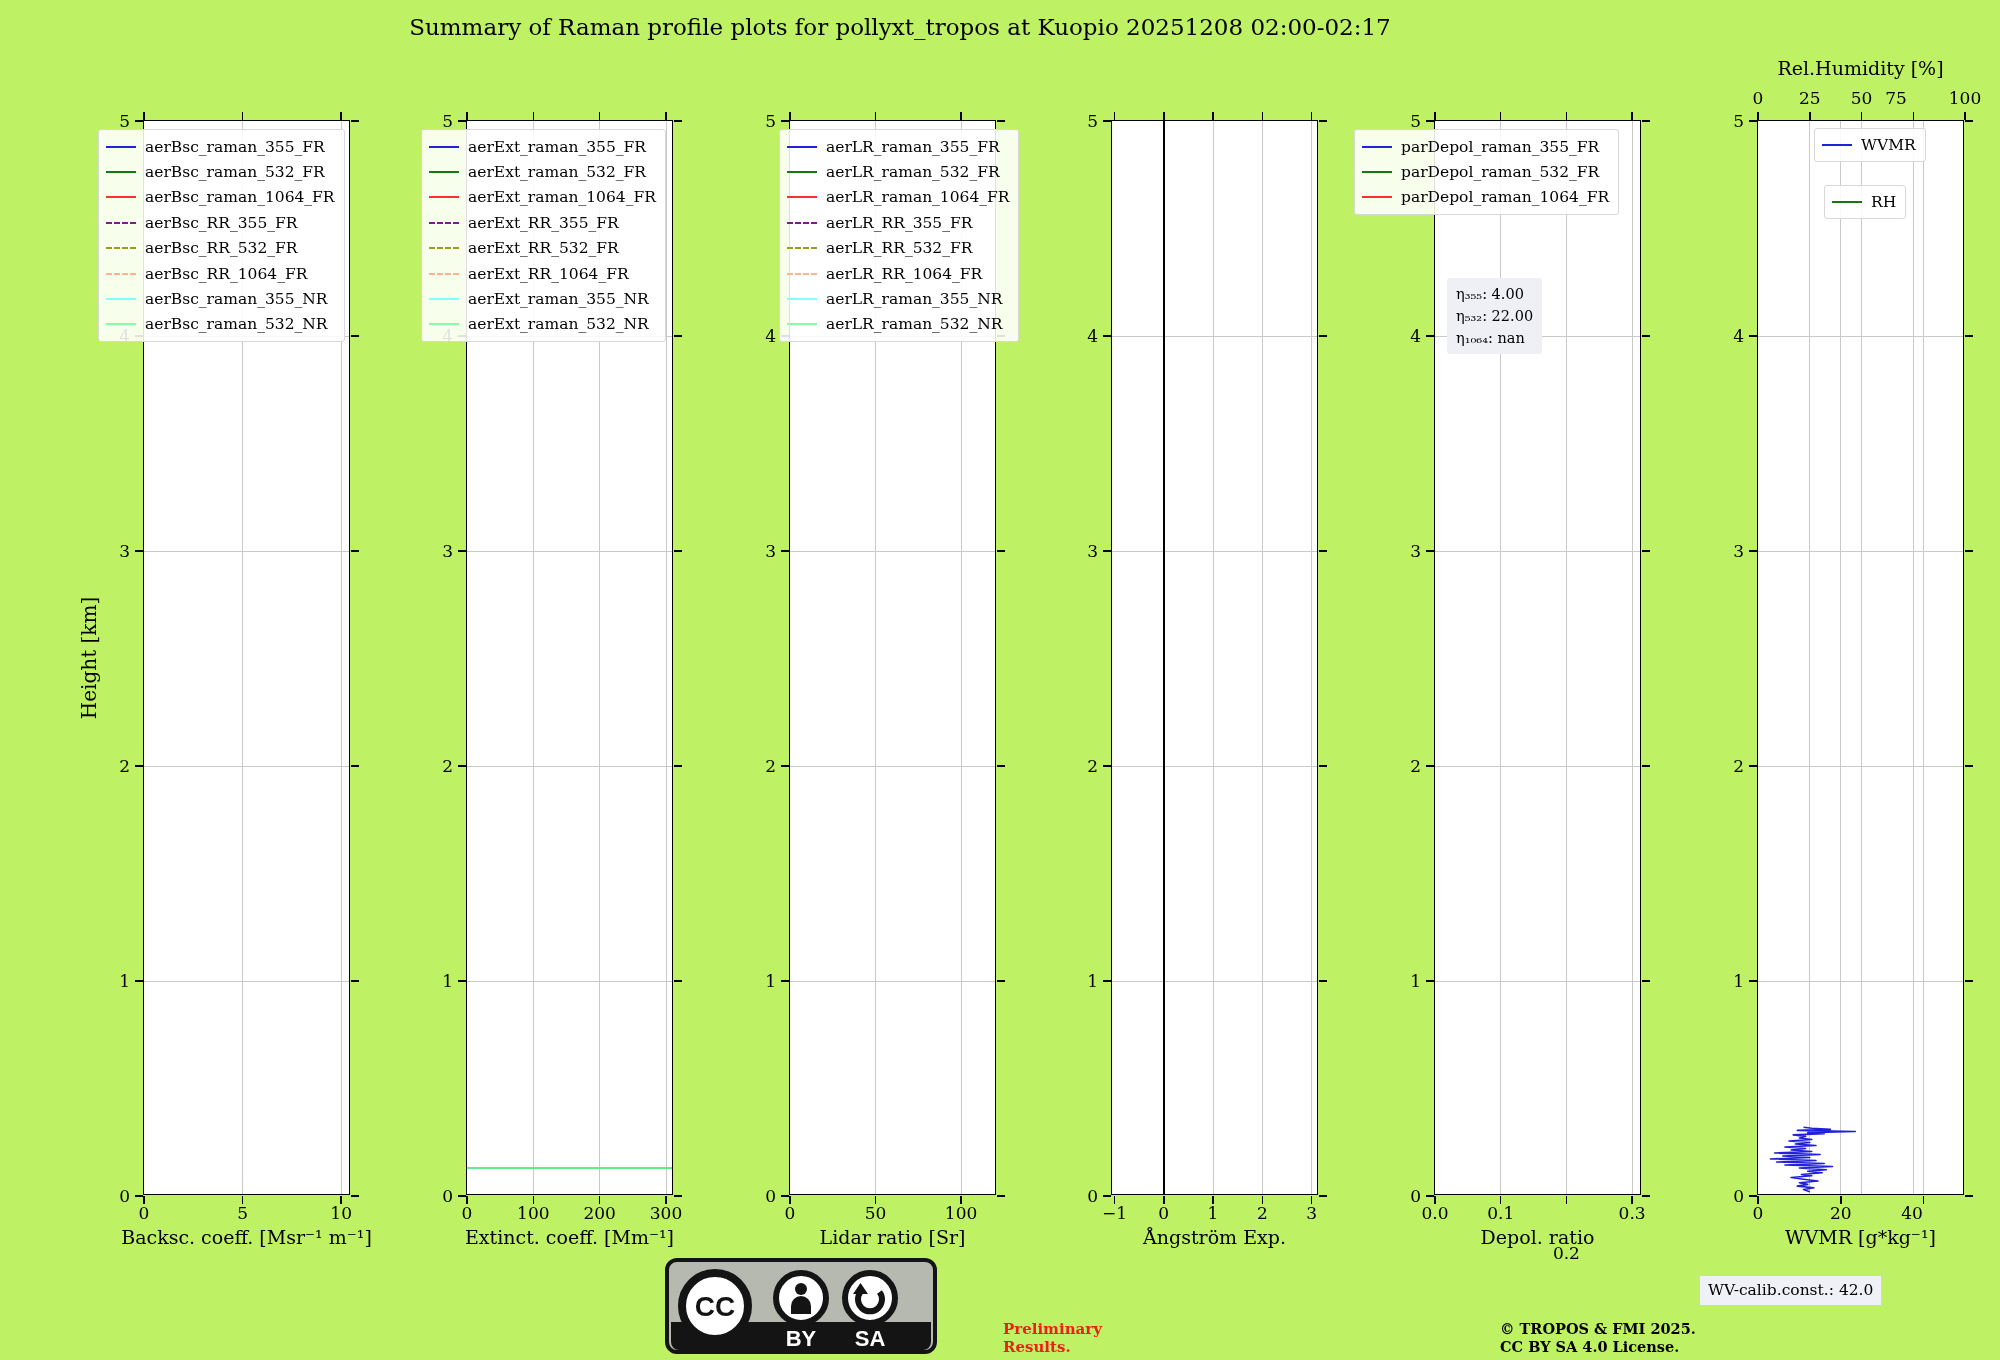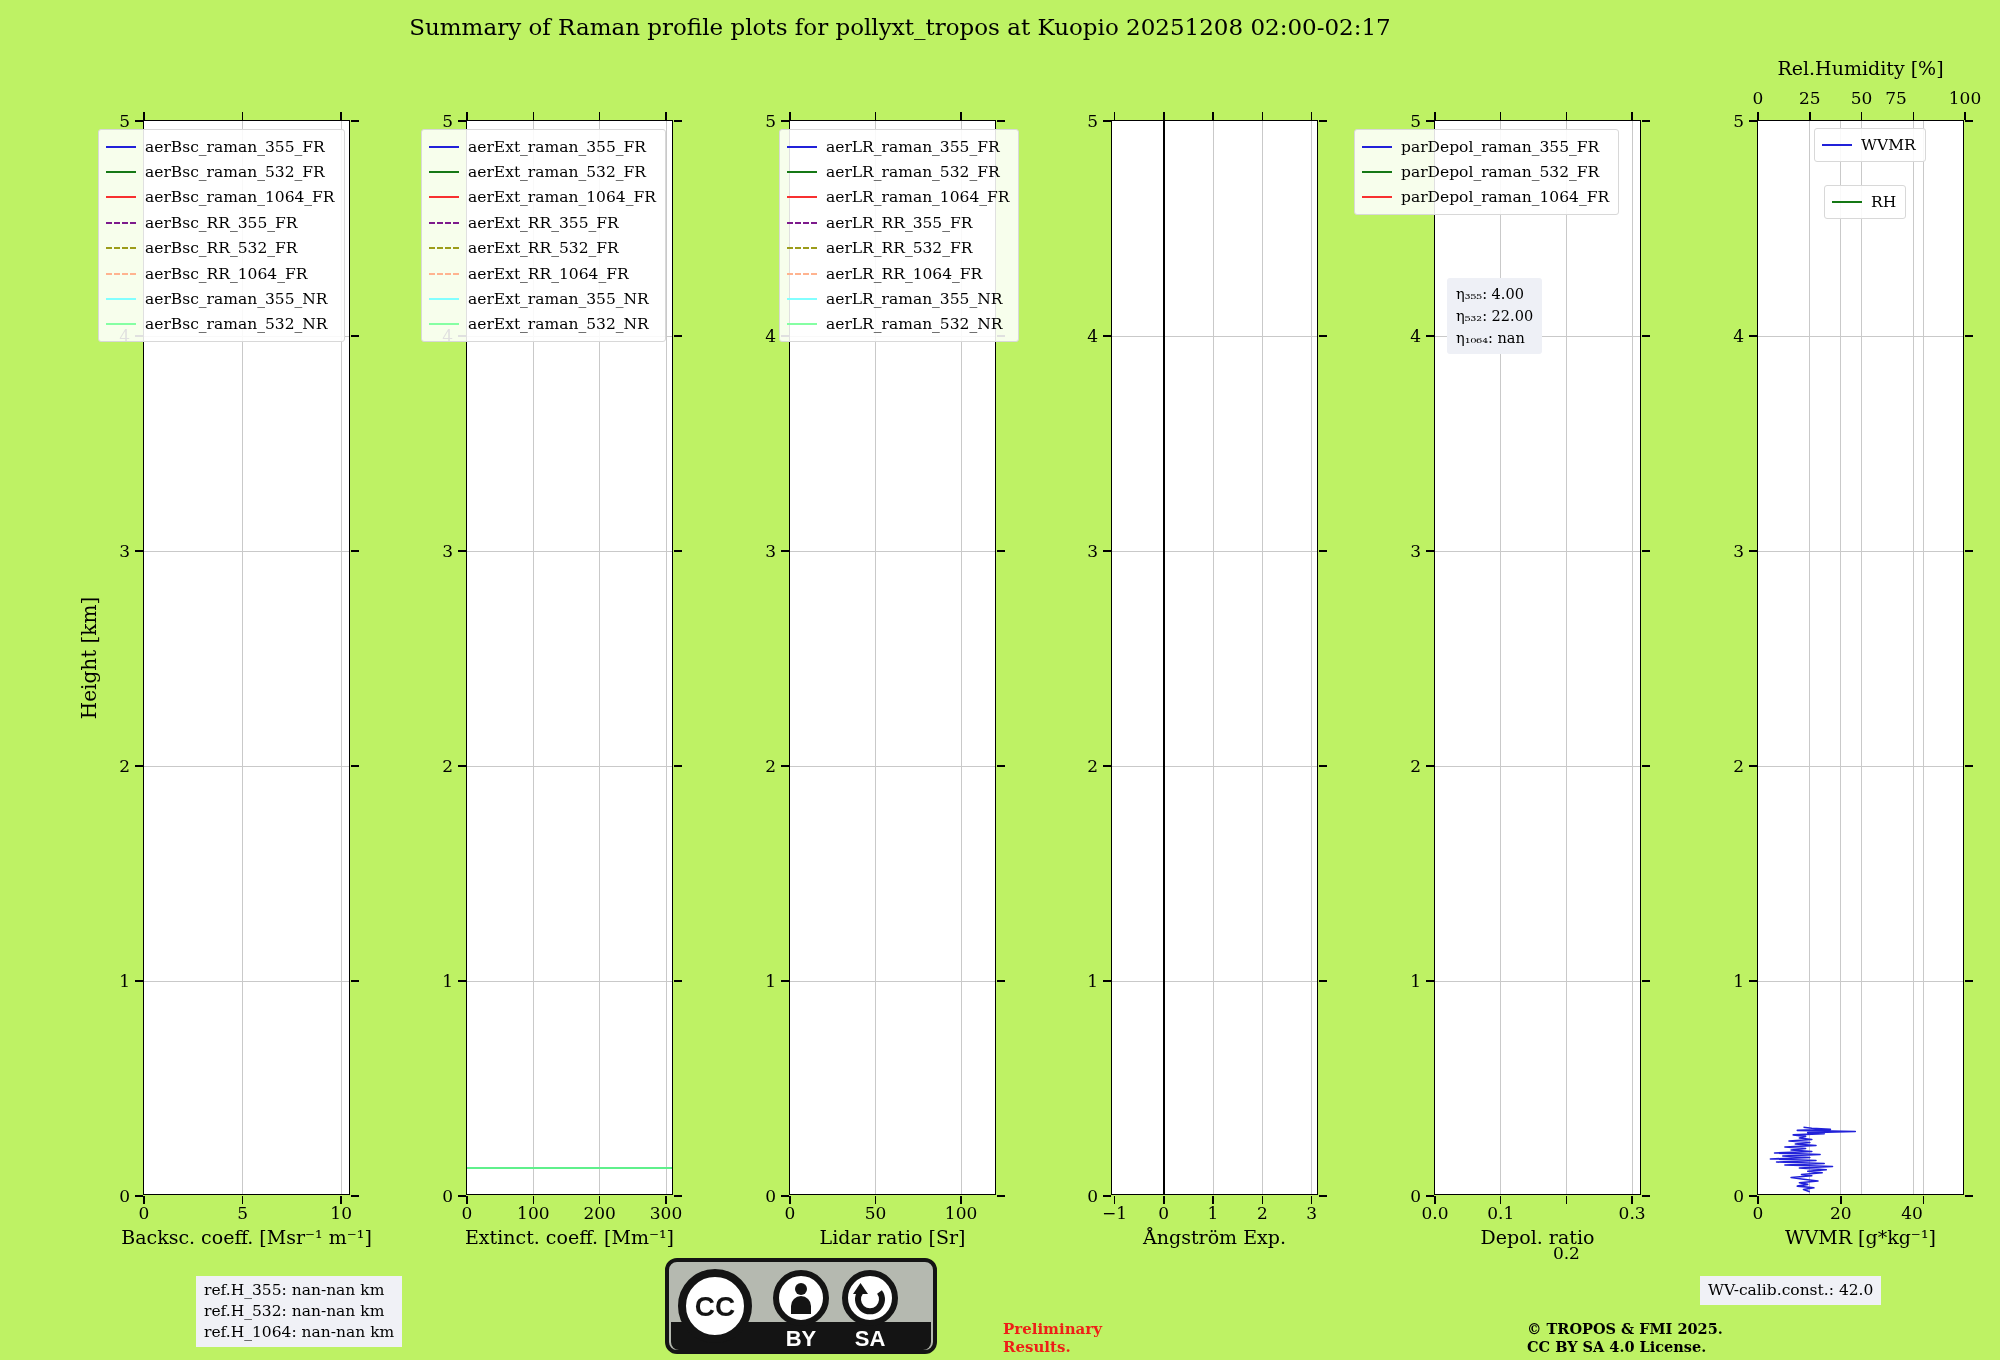--- a/index.html
+++ b/index.html
@@ -31,21 +31,21 @@
   .llabel{font-size:15.5px;}
   .legend.small .lrow{height:24px;}
   .hline{position:absolute;left:0;right:0;height:2px;z-index:3;}
   .vline{position:absolute;top:0;bottom:0;width:1.5px;z-index:3;}
   .series{position:absolute;left:0;top:0;z-index:3;}
   .anno{position:absolute;background:#eef0f6;border-radius:3px;padding:5px 9px;
         font-size:14.5px;line-height:22px;z-index:5;white-space:nowrap;}
   .note-box{position:absolute;background:#f0f1f6;padding:4px 8px;font-size:15.5px;line-height:21px;}
   #preliminary{position:absolute;left:1003px;top:1320px;color:#ee1f17;font-weight:bold;
                font-size:15px;line-height:18px;}
-  #copyright{position:absolute;left:1500px;top:1320px;font-weight:bold;font-size:14.5px;line-height:18px;margin-left:27px;}
+  #copyright{position:absolute;left:1500px;top:1320px;font-weight:bold;font-size:14.5px;line-height:18px;}
   #wv-calib{left:1700px;top:1276px;}
   #ref-box{left:196px;top:1276px;}
   #cc-badge{position:absolute;left:665px;top:1258px;}
 </style>
 </head>
 <body>
 
 <div id="canvas">
   <div id="fig-title">Summary of Raman profile plots for pollyxt_tropos at Kuopio 20251208 02:00-02:17</div>
   <div id="ylabel-wrap">
@@ -429,25 +429,20 @@
         </div>
         <div class="legend small" style="left: 66px; top: 64px;">
           <div class="lrow">
             <div class="lsample" style="border-top-color: rgb(21, 120, 21);"></div>
             <div class="llabel">RH</div>
           </div>
         </div>
       </div>
     </div>
 
-  <div class="note-box" id="ref-box">
-    <div>ref.H_355: nan-nan km</div>
-    <div>ref.H_532: nan-nan km</div>
-    <div>ref.H_1064: nan-nan km</div>
-  </div>
 
   <svg id="cc-badge" width="272" height="96" viewBox="0 0 272 96">
     <rect x="2" y="2" width="268" height="92" rx="10" fill="#b5b9b0" stroke="#141414" stroke-width="4"></rect>
     <path d="M6 64 h260 v20 a8 8 0 0 1 -8 8 h-244 a8 8 0 0 1 -8 -8 z" fill="#141414"></path>
     <circle cx="50" cy="48" r="33" fill="#ffffff" stroke="#141414" stroke-width="8"></circle>
     <text x="50" y="58" font-size="28" font-weight="bold" text-anchor="middle" fill="#141414" font-family="Liberation Sans, sans-serif">CC</text>
     <circle cx="136" cy="40" r="25" fill="#ffffff" stroke="#141414" stroke-width="6"></circle>
     <circle cx="136" cy="31" r="6" fill="#141414"></circle>
     <path d="M126 56 v-8 a10 10 0 0 1 20 0 v8 z" fill="#141414"></path>
     <circle cx="205" cy="40" r="25" fill="#ffffff" stroke="#141414" stroke-width="6"></circle>

